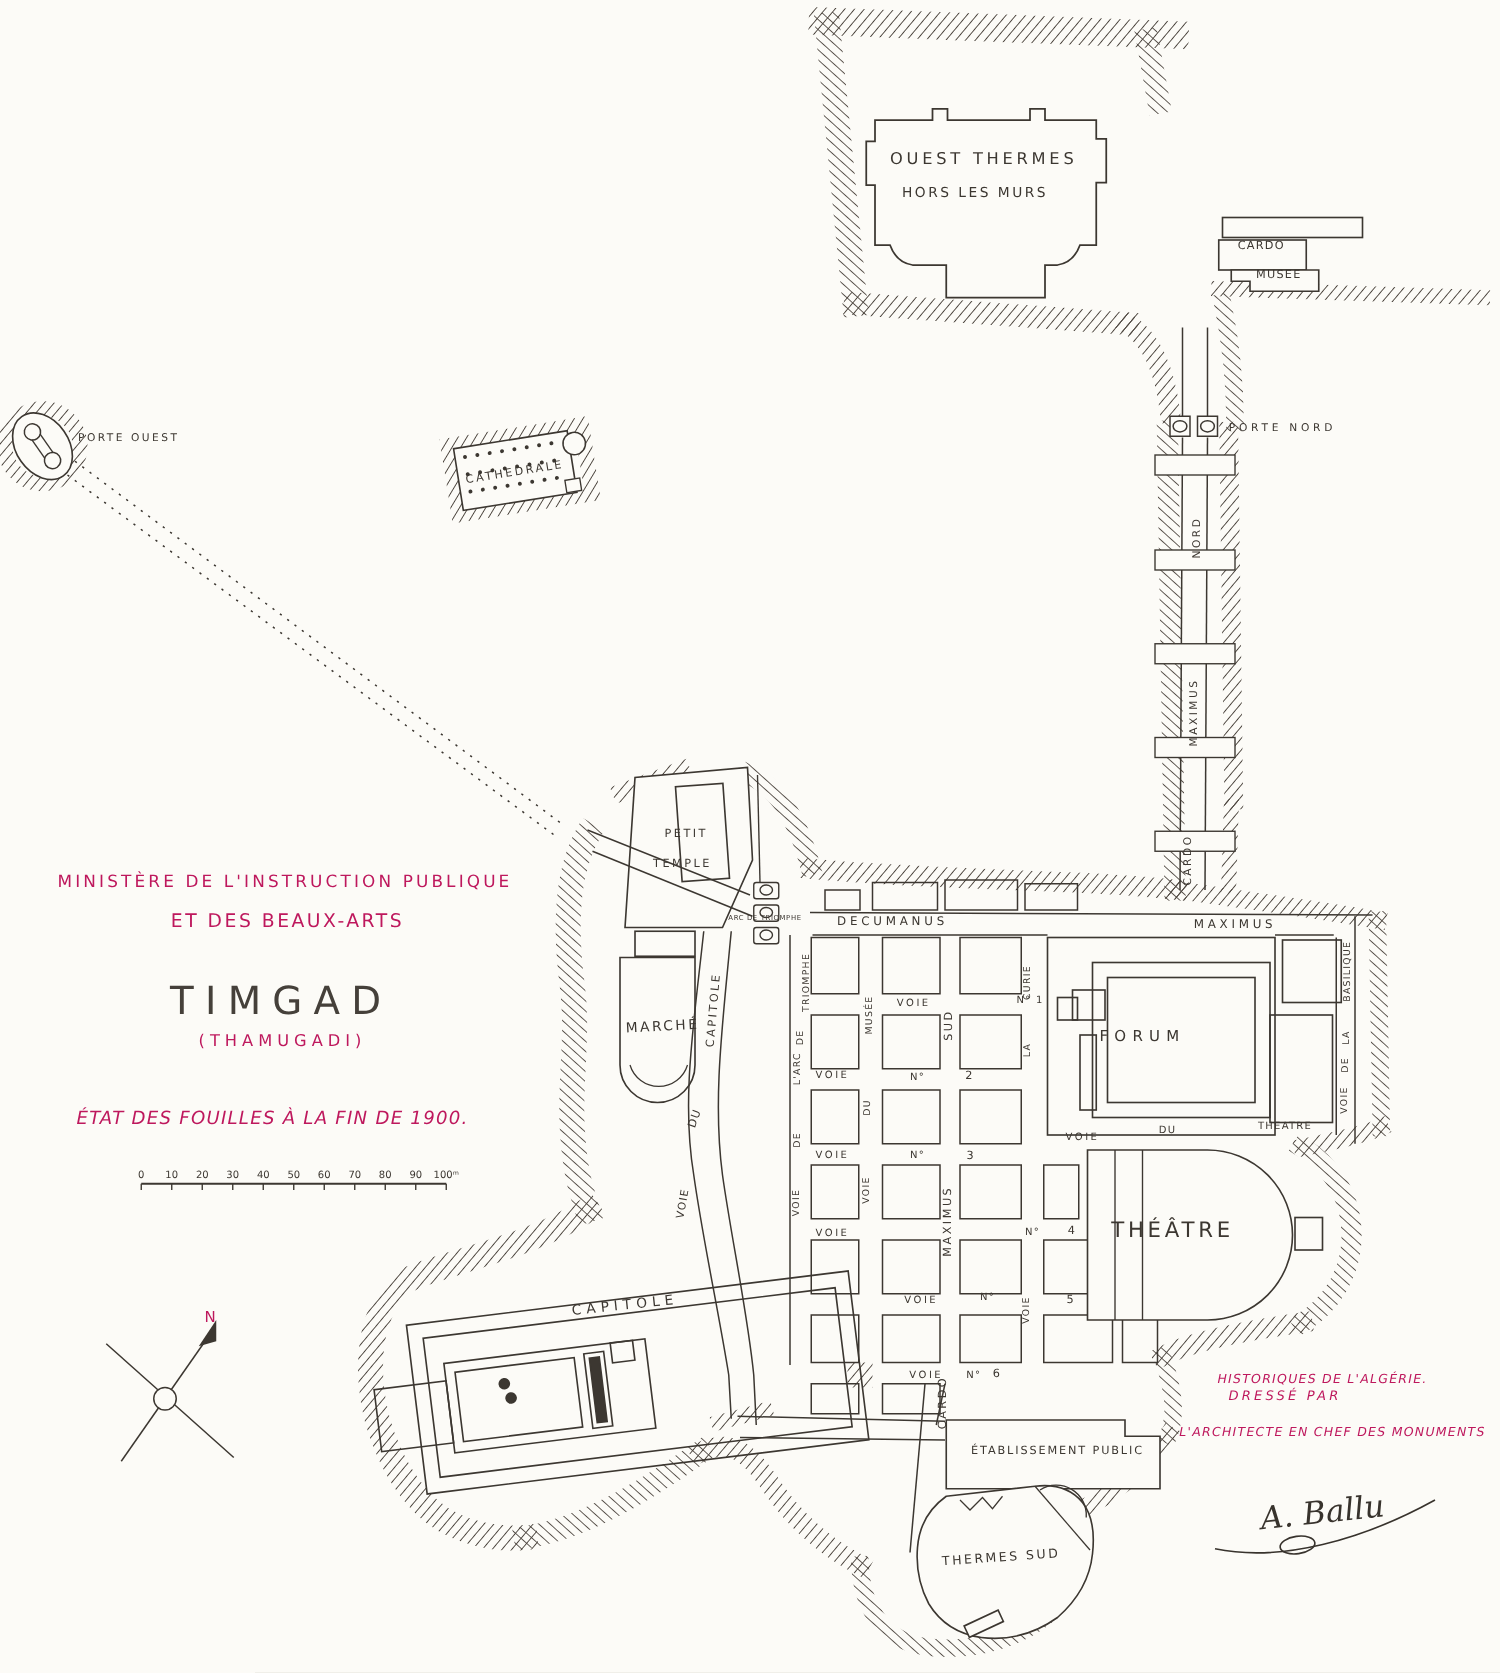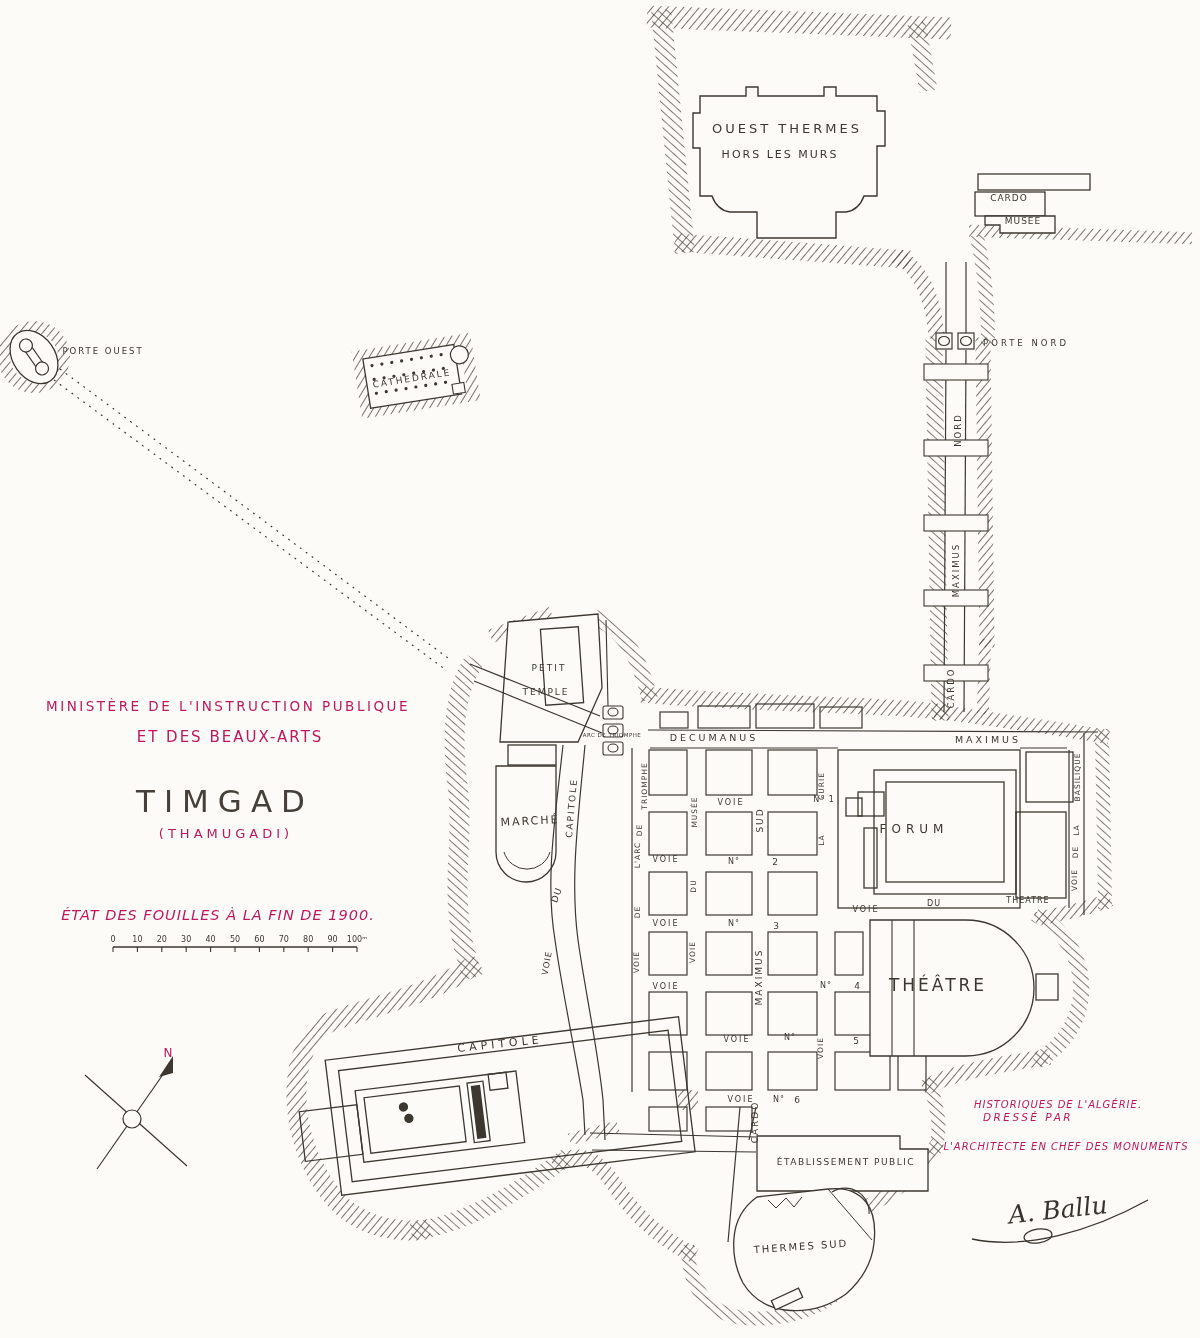--- a/index.html
+++ b/index.html
@@ -378,21 +378,21 @@
       <span class="maplabel" style="left: 846px; top: 1162px; font-size: 9px; letter-spacing: 1.5px; transform: translate(-50%, -50%) rotate(0deg);">ÉTABLISSEMENT PUBLIC</span>
       <span class="maplabel" style="left: 801px; top: 1247px; font-size: 10px; letter-spacing: 2px; transform: translate(-50%, -50%) rotate(-4deg);">THERMES SUD</span>
       <span class="maplabel" style="left: 500px; top: 1044px; font-size: 11px; letter-spacing: 4px; transform: translate(-50%, -50%) rotate(-6deg);">CAPITOLE</span>
     </div>
 
   <div>
     <span class="tline ministry1" style="left:228px;top:706px;">MINISTÈRE DE L'INSTRUCTION PUBLIQUE</span>
     <span class="tline ministry2" style="left:230px;top:737px;">ET DES BEAUX-ARTS</span>
     <span class="tline cityname" style="left:225px;top:801px;">TIMGAD</span>
     <span class="tline cityalt" style="left:226px;top:834px;">(THAMUGADI)</span>
-    <span class="tline subtitle" style="left:218px;top:896px;margin-top:20px;">ÉTAT DES FOUILLES À LA FIN DE 1900.</span>
+    <span class="tline subtitle" style="left:218px;top:896px;">ÉTAT DES FOUILLES À LA FIN DE 1900.</span>
   </div>
 
   <span class="tline north" style="left:168px;top:1054px;">N</span>
 
   <div>
     <span class="tline credit1" style="left:1028px;top:1118px;">DRESSÉ PAR</span>
     <span class="tline credit" style="left:1066px;top:1146px;">L'ARCHITECTE EN CHEF DES MONUMENTS</span>
     <span class="tline credit" style="left:1058px;top:1104px;">HISTORIQUES DE L'ALGÉRIE.</span>
     <span class="tline signature" style="left:1058px;top:1210px;">A. Ballu</span>
   </div>

